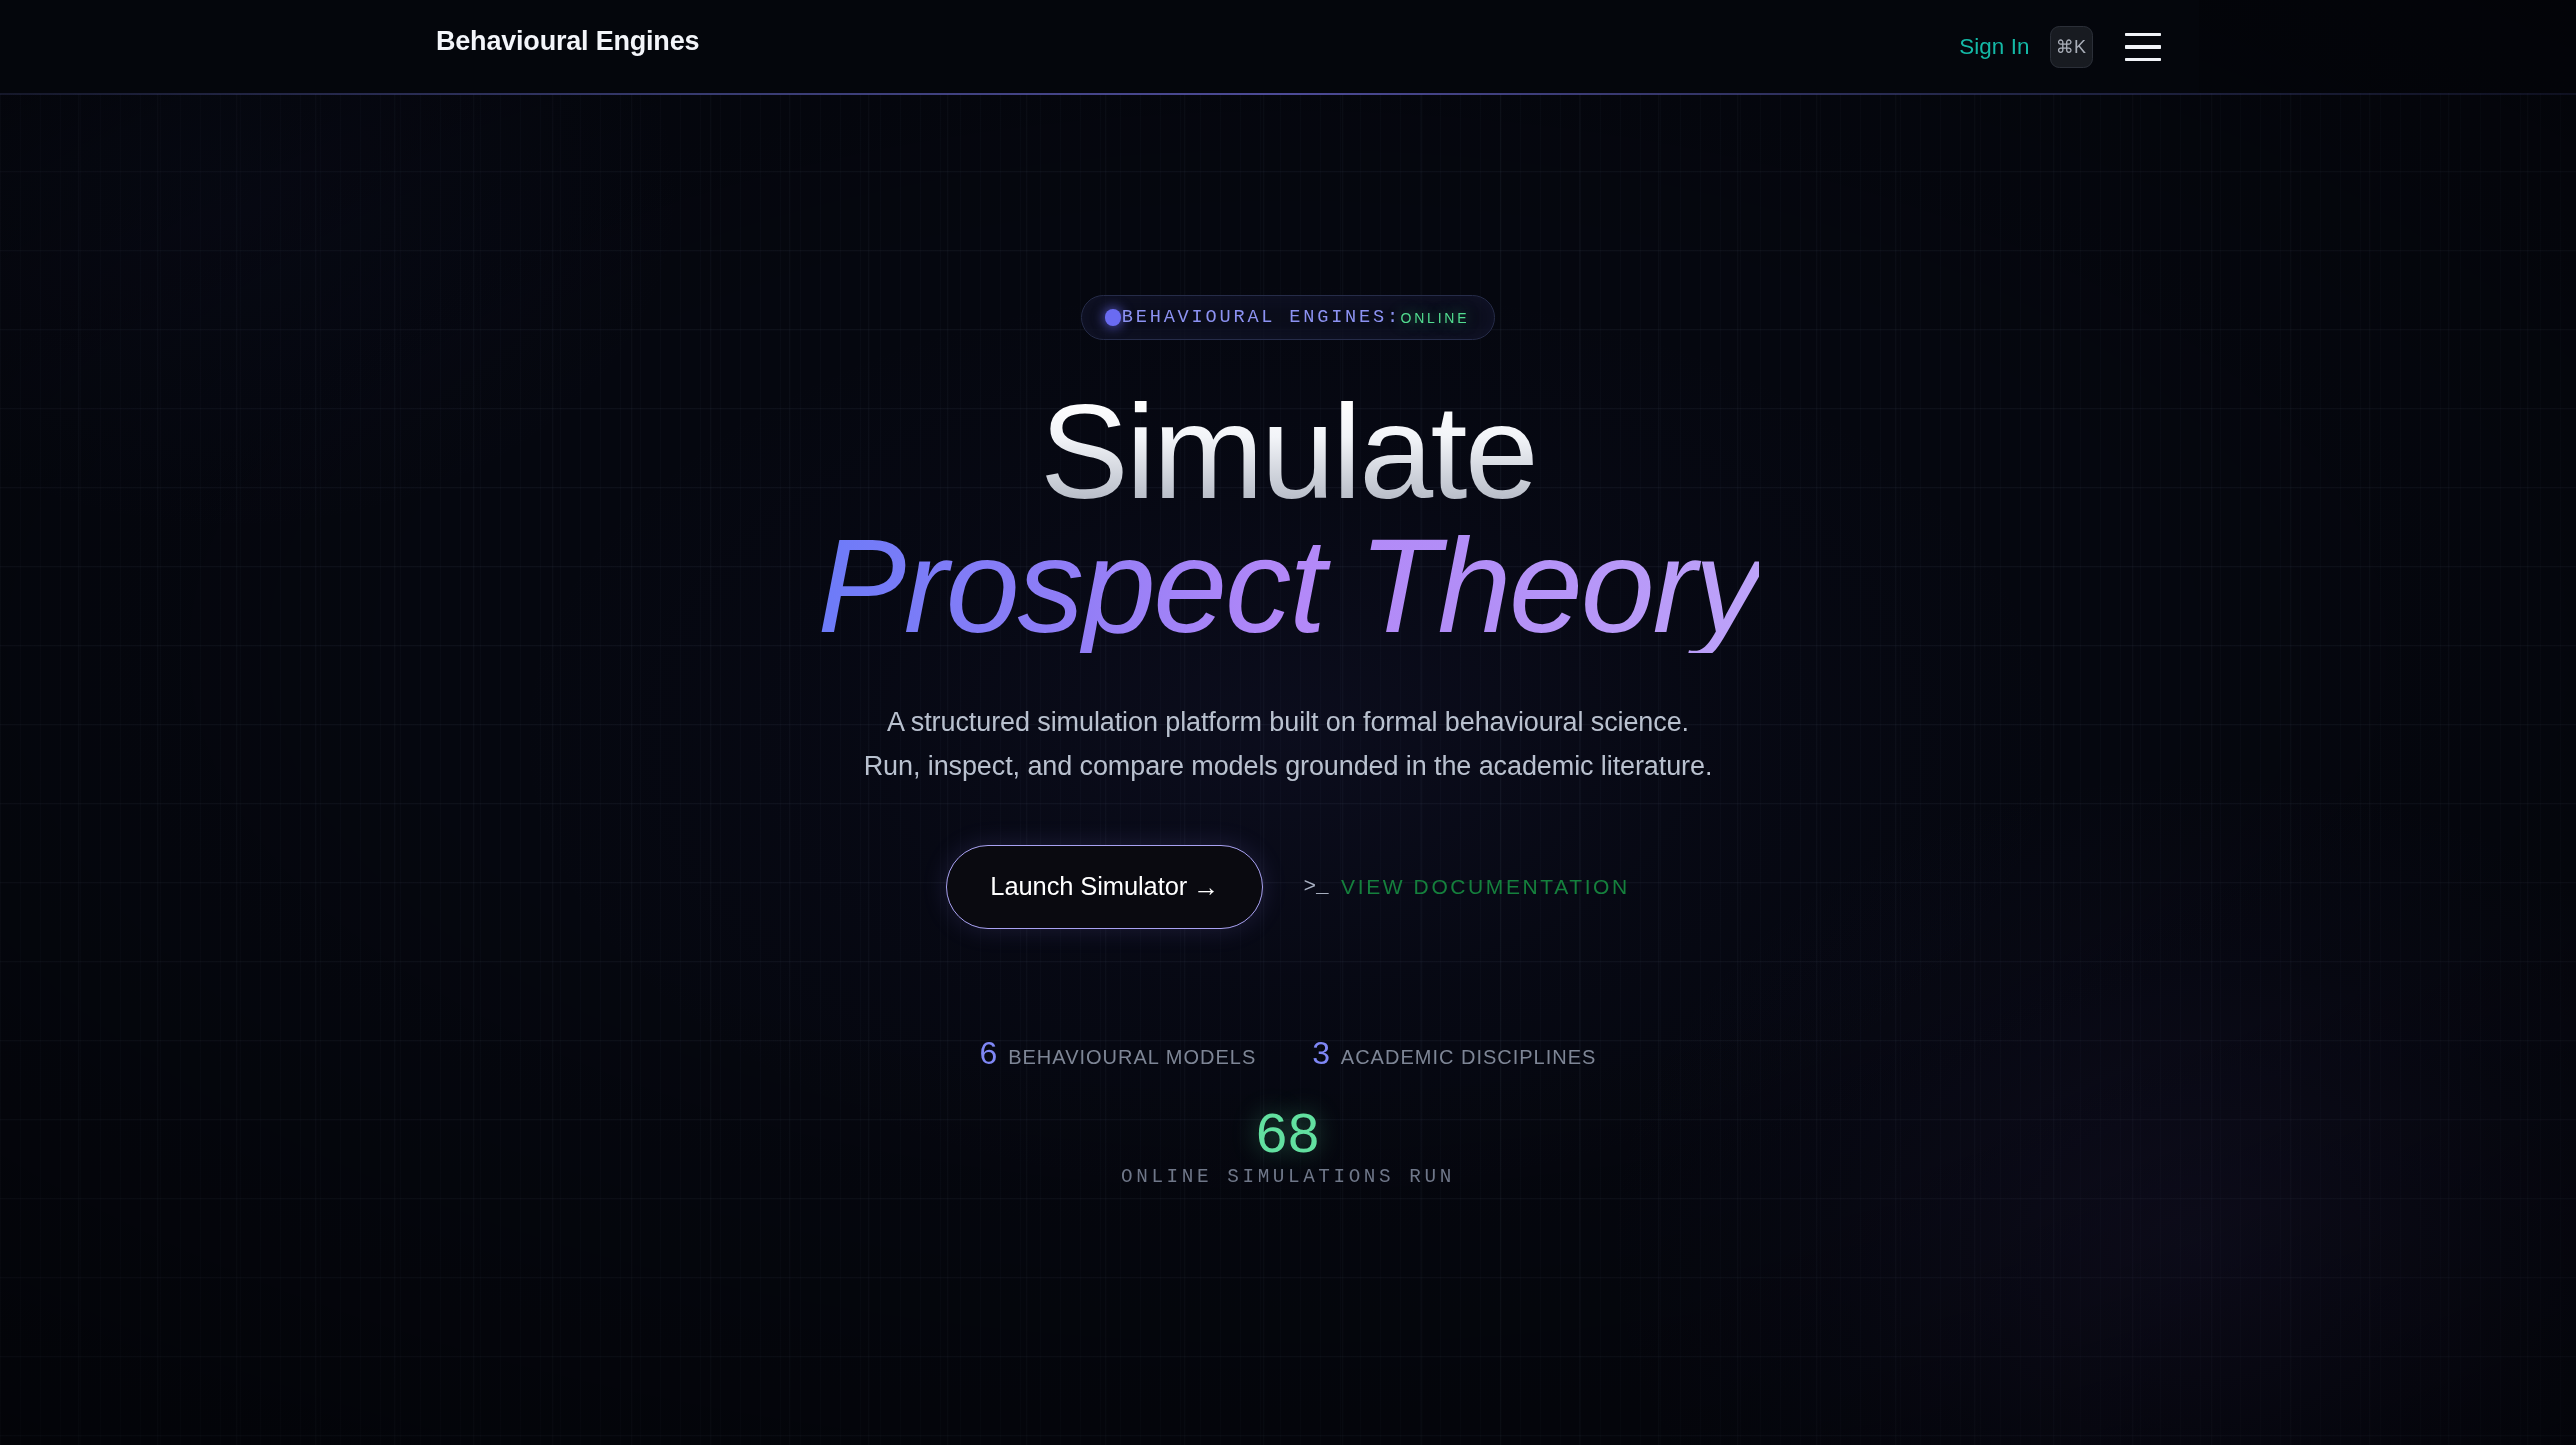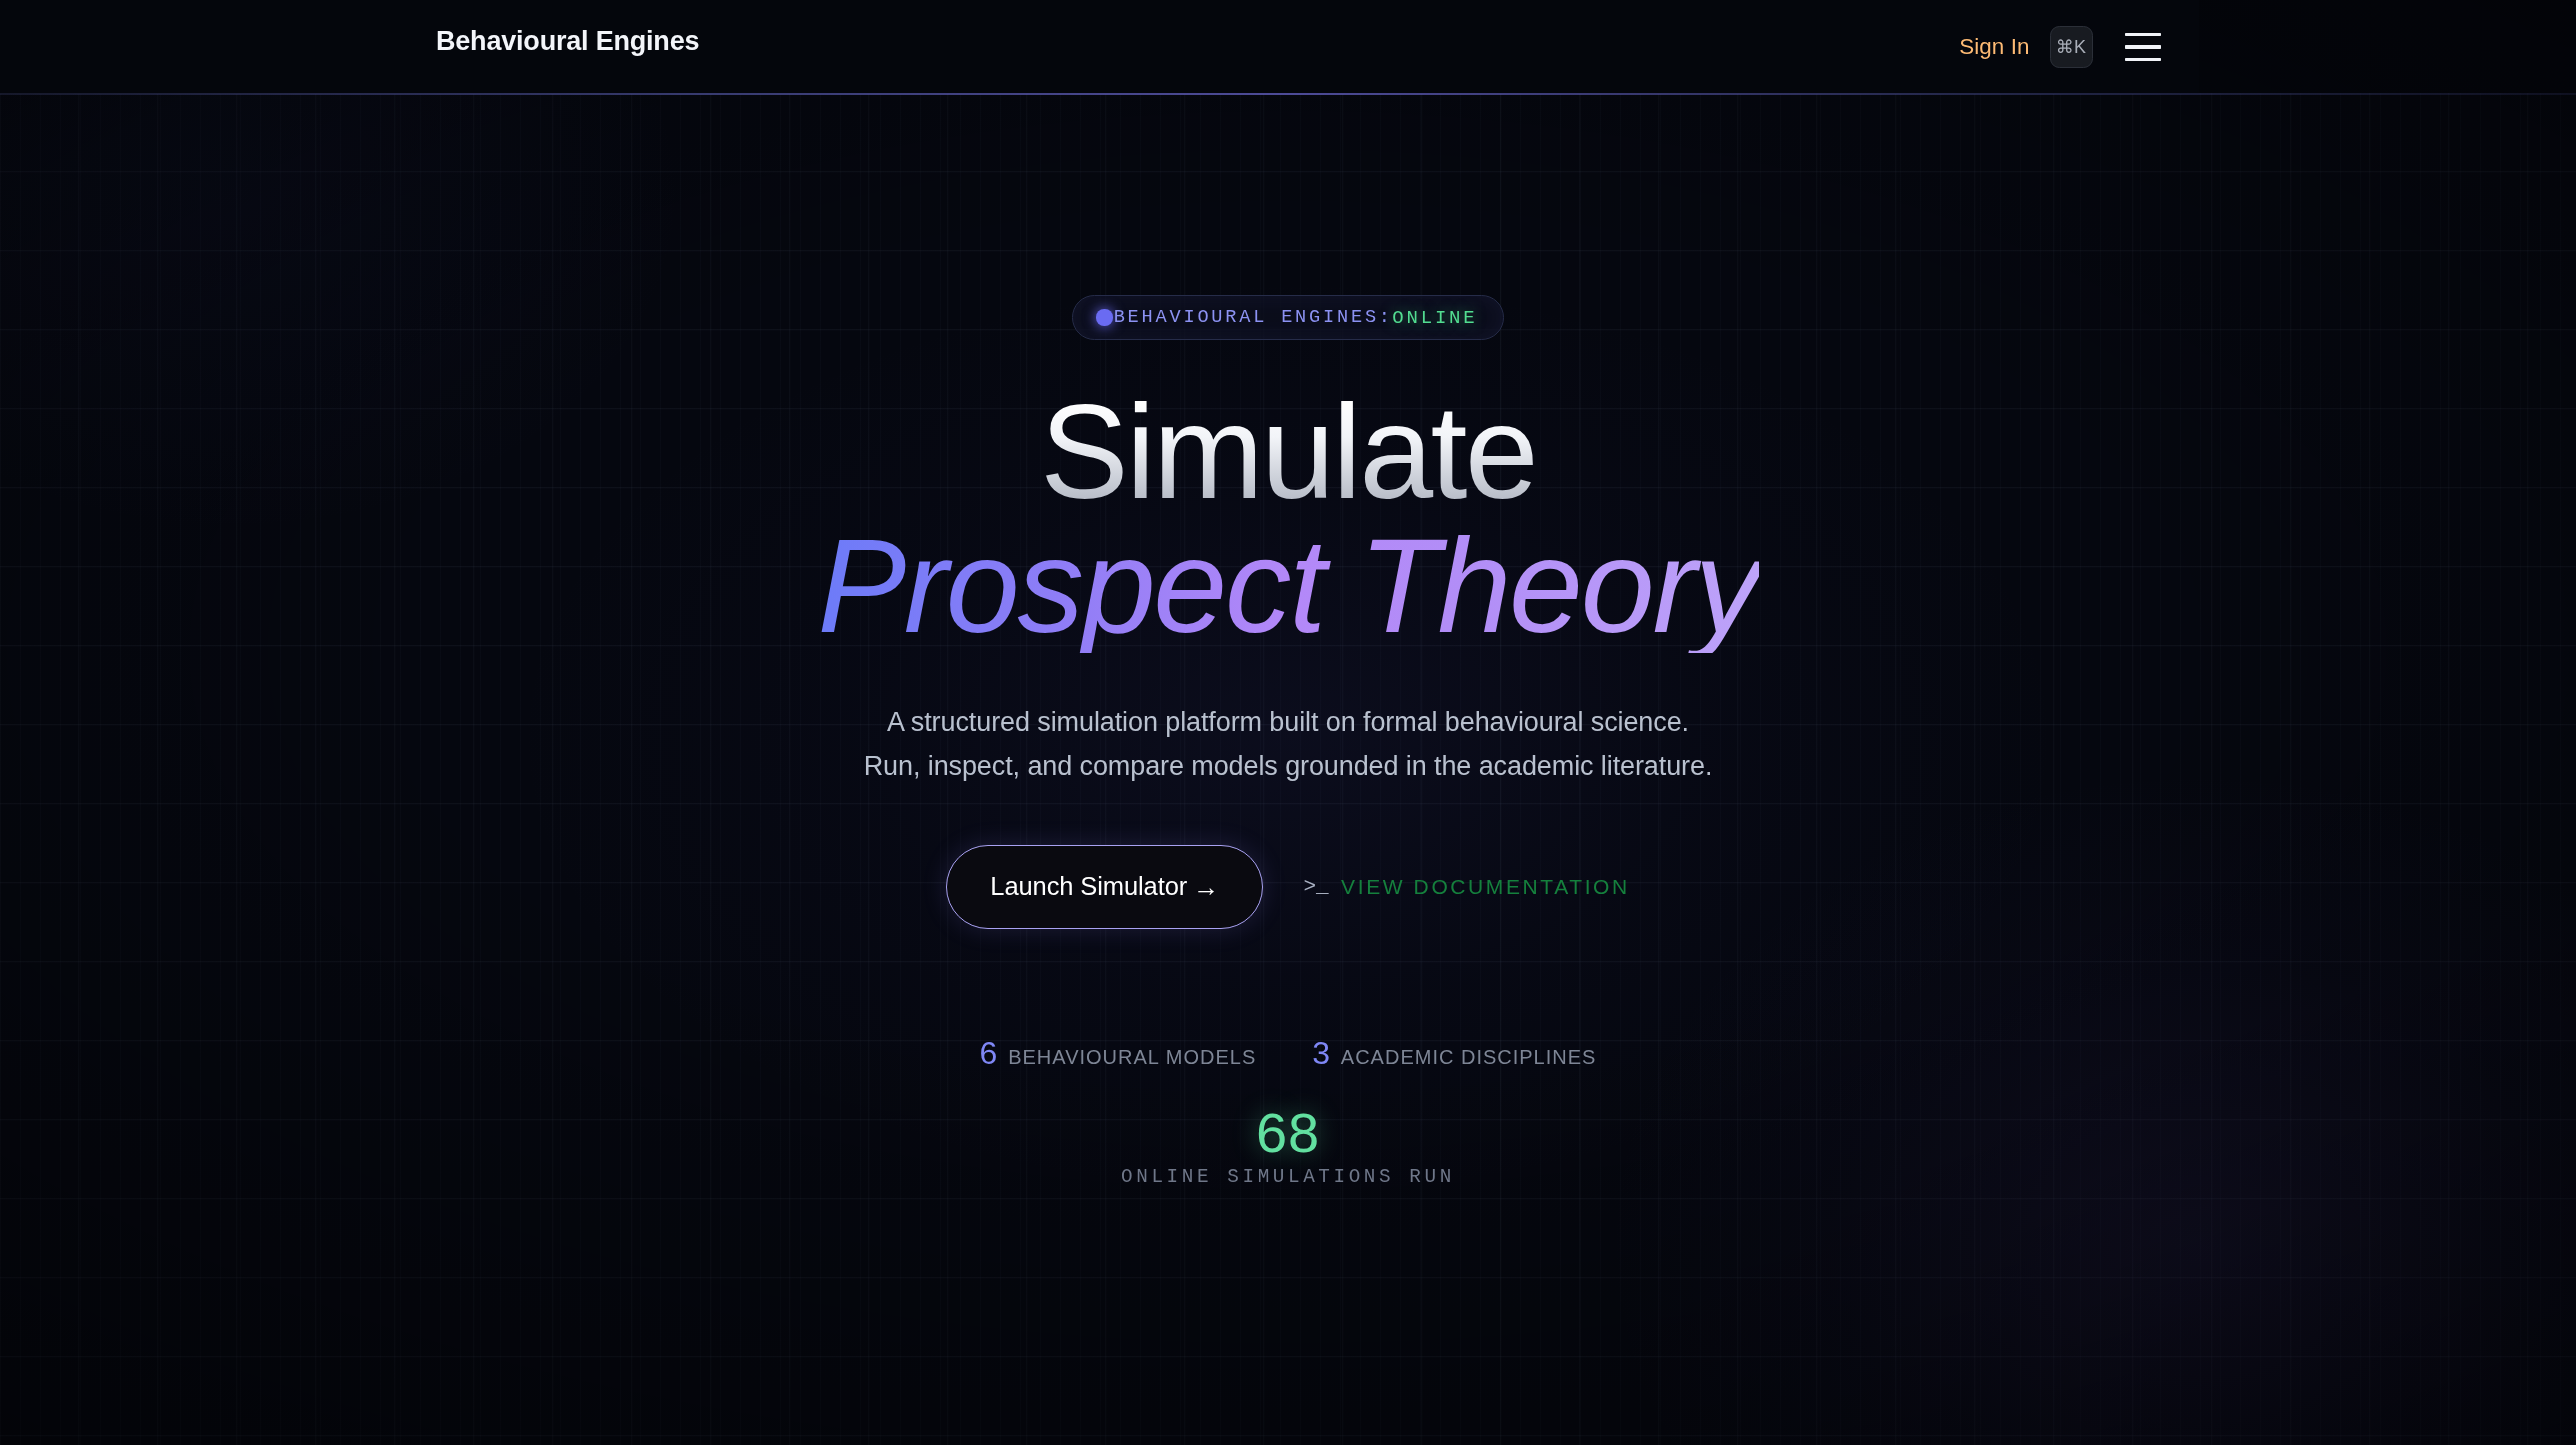--- a/index.html
+++ b/index.html
@@ -114,21 +114,21 @@
     right: 38px;
     top: 0;
     height: 94px;
     display: flex;
     align-items: center;
     gap: 20px;
   }
 
   .signin {
     font-size: 22.4px;
-    color: #fdba74;
+    color: #14b8a6;
     font-weight: 400;
     letter-spacing: 0.1px;
     cursor: pointer;
     white-space: nowrap;
   }
 
   .kbd {
     width: 43px;
     height: 42px;
     border-radius: 9.3px;
@@ -194,22 +194,22 @@
     flex: none;
   }
   .status-text {
     font-family: "Liberation Mono", monospace;
     font-size: 18.6px;
     letter-spacing: 2.8px;
     color: #8c92f2;
     white-space: nowrap;
   }
   .status-value {
-    font-family: Liberation Mono, monospace;
-    font-size: 19px;
+    font-family: Liberation Sans, sans-serif;
+    font-size: 14px;
     letter-spacing: 2.8px;
     color: #52dd91;
     text-shadow: 0 0 12.4px rgba(82,221,145,0.55);
     white-space: nowrap;
     margin-left: -1.5px;
   }
 
   
   .headline-1 {
     margin-top: 48px;

